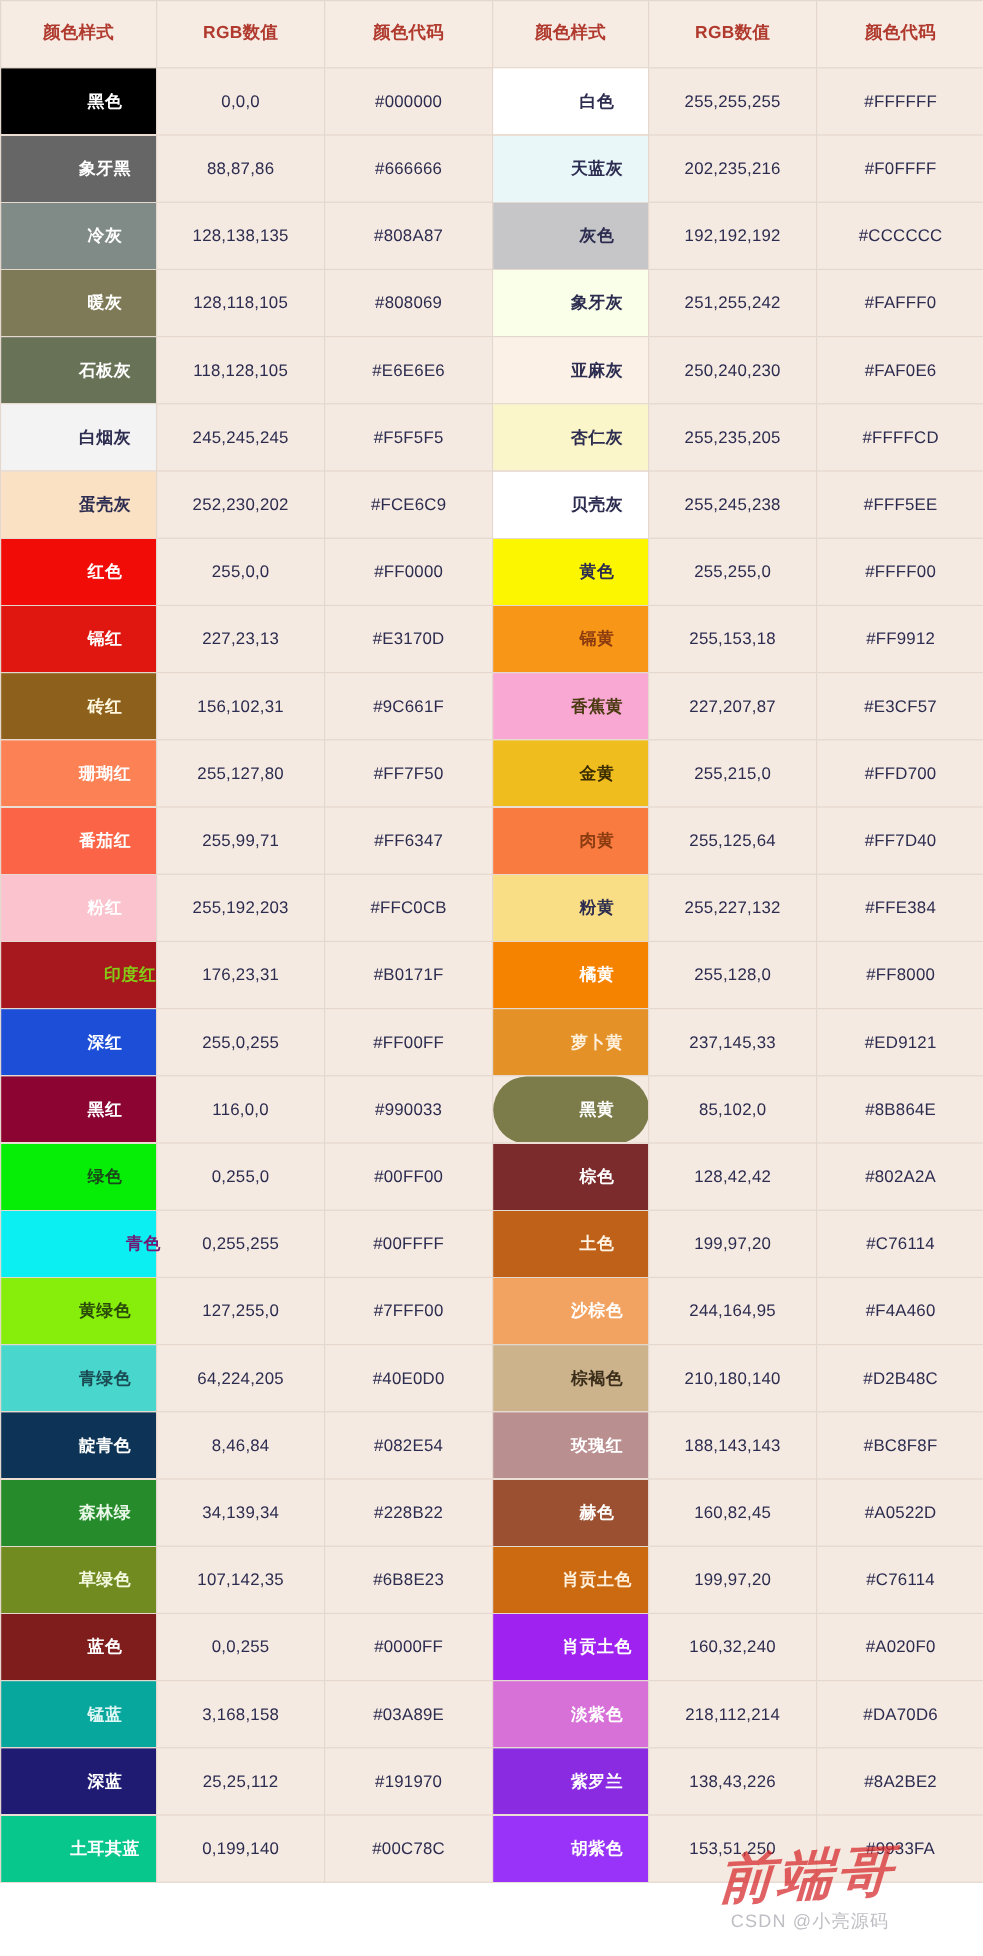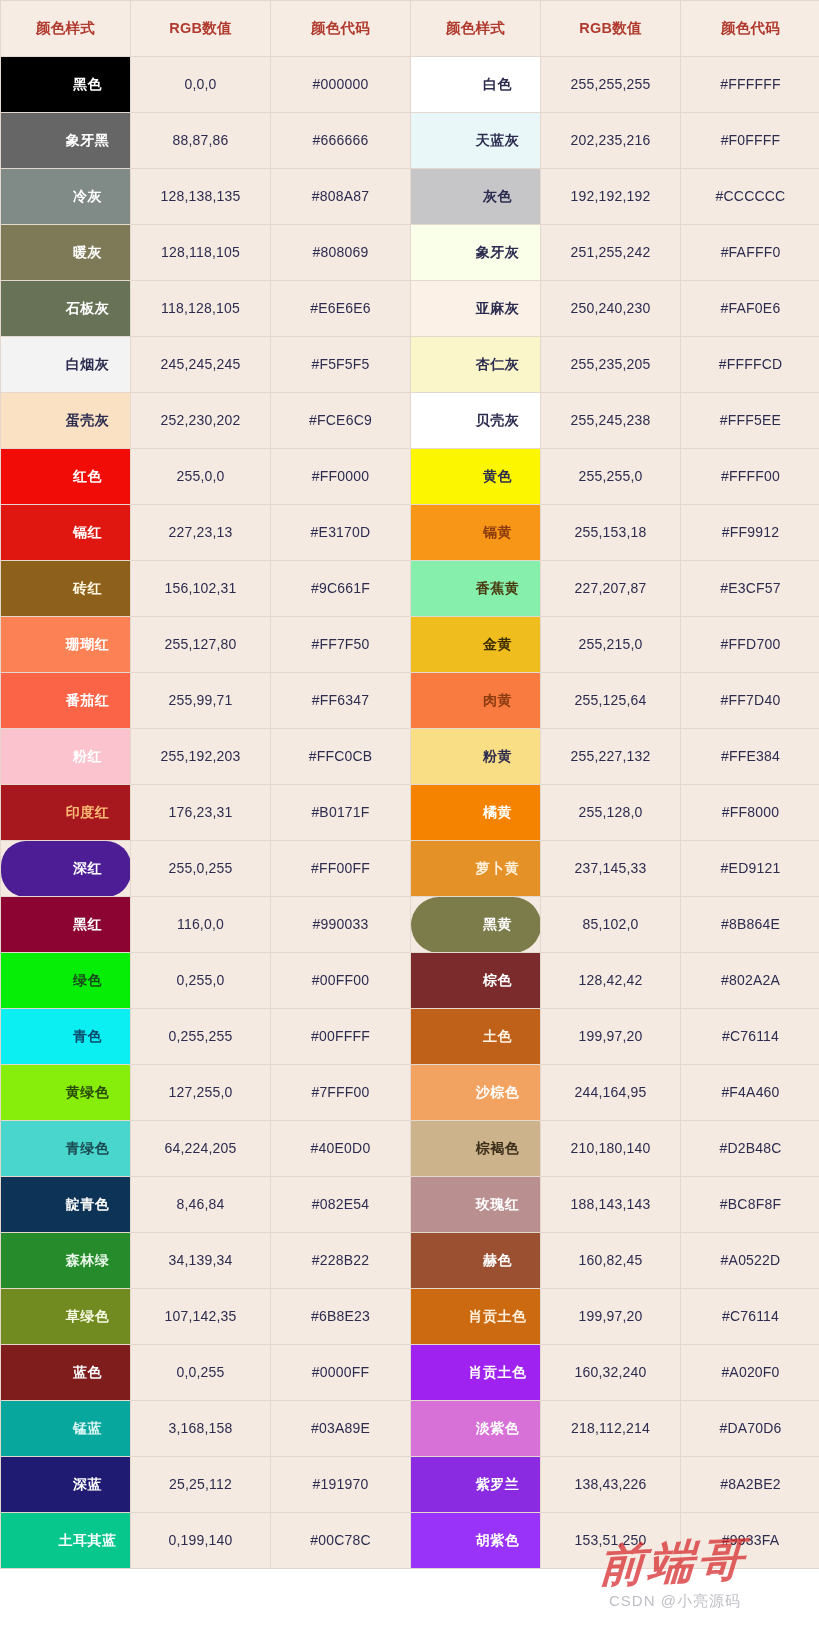--- a/index.html
+++ b/index.html
@@ -234,21 +234,21 @@
         </td>
         <td class="val">255,153,18</td>
         <td class="val">#FF9912</td>
       </tr>
       <tr>
         <td class="swatch" style="background: rgb(141, 97, 27);">
           <span class="sw-label" style="color: rgb(255, 247, 224);">砖红</span>
         </td>
         <td class="val">156,102,31</td>
         <td class="val">#9C661F</td>
-        <td class="swatch" style="background: #86efac;">
+        <td class="swatch" style="background: #f9a8d4;">
           <span class="sw-label" style="color: rgb(74, 58, 16);">香蕉黄</span>
         </td>
         <td class="val">227,207,87</td>
         <td class="val">#E3CF57</td>
       </tr>
       <tr>
         <td class="swatch" style="background: rgb(252, 129, 84);">
           <span class="sw-label" style="color: rgb(255, 255, 255);">珊瑚红</span>
         </td>
         <td class="val">255,127,80</td>
@@ -278,32 +278,32 @@
         <td class="val">255,192,203</td>
         <td class="val">#FFC0CB</td>
         <td class="swatch" style="background: rgb(250, 222, 133);">
           <span class="sw-label" style="color: rgb(44, 44, 80);">粉黄</span>
         </td>
         <td class="val">255,227,132</td>
         <td class="val">#FFE384</td>
       </tr>
       <tr>
         <td class="swatch" style="background: rgb(166, 23, 30);">
-          <span class="sw-label" style="color: #fdba74;">印度红</span>
+          <span class="sw-label" style="color: #84cc16; margin-left: 21px;">印度红</span>
         </td>
         <td class="val">176,23,31</td>
         <td class="val">#B0171F</td>
         <td class="swatch" style="background: rgb(245, 131, 0);">
           <span class="sw-label" style="color: rgb(255, 255, 255);">橘黄</span>
         </td>
         <td class="val">255,128,0</td>
         <td class="val">#FF8000</td>
       </tr>
       <tr>
-        <td class="swatch" style="background: #4c1d95; border-radius: 25px;">
+        <td class="swatch" style="background: #1d4ed8;">
           <span class="sw-label" style="color: rgb(255, 255, 255);">深红</span>
         </td>
         <td class="val">255,0,255</td>
         <td class="val">#FF00FF</td>
         <td class="swatch" style="background: rgb(228, 145, 39); margin-left: 20px;">
           <span class="sw-label" style="color: rgb(255, 240, 220);">萝卜黄</span>
         </td>
         <td class="val">237,145,33</td>
         <td class="val">#ED9121</td>
       </tr>
@@ -326,21 +326,21 @@
         <td class="val">0,255,0</td>
         <td class="val">#00FF00</td>
         <td class="swatch" style="background: rgb(123, 43, 43);">
           <span class="sw-label" style="color: rgb(255, 255, 255);">棕色</span>
         </td>
         <td class="val">128,42,42</td>
         <td class="val">#802A2A</td>
       </tr>
       <tr>
         <td class="swatch" style="background: rgb(11, 239, 242);">
-          <span class="sw-label" style="color: #0c4a6e;">青色</span>
+          <span class="sw-label" style="color: #701a75; margin-left: 32px;">青色</span>
         </td>
         <td class="val">0,255,255</td>
         <td class="val">#00FFFF</td>
         <td class="swatch" style="background: rgb(192, 97, 26);">
           <span class="sw-label" style="color: rgb(255, 243, 227);">土色</span>
         </td>
         <td class="val">199,97,20</td>
         <td class="val">#C76114</td>
       </tr>
       <tr>

